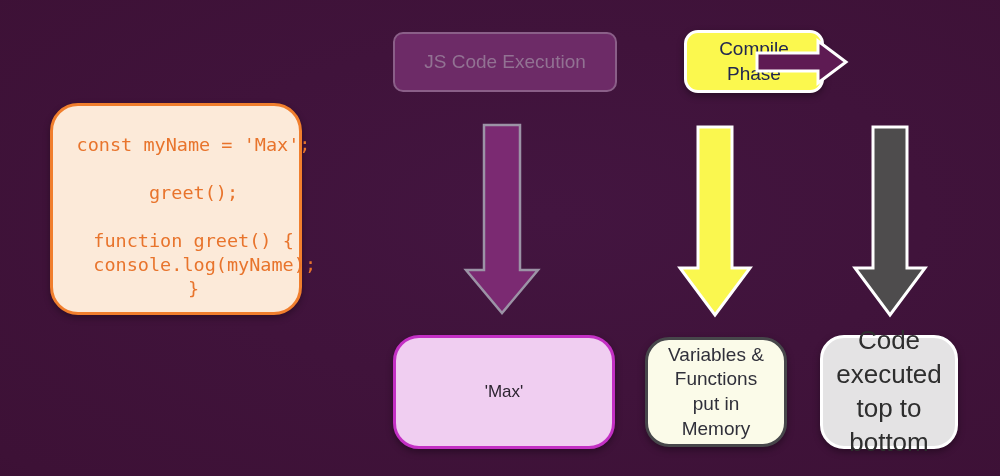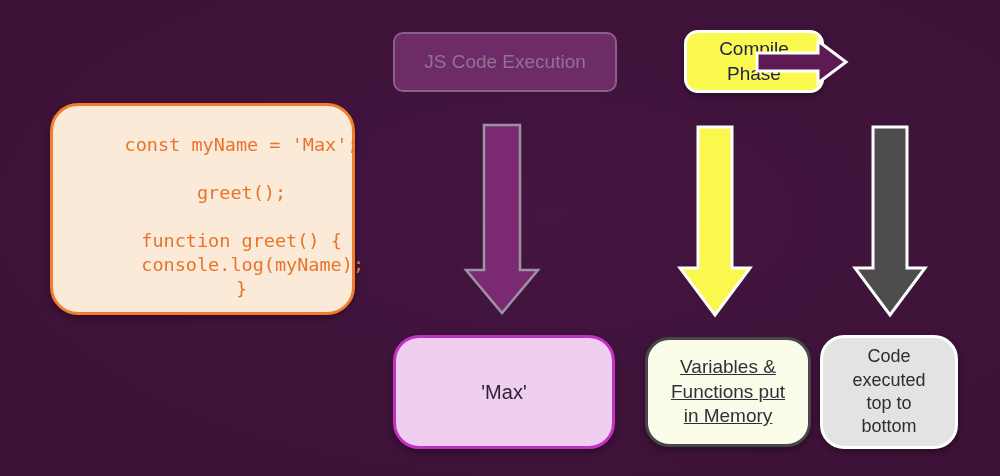--- a/index.html
+++ b/index.html
@@ -24,28 +24,27 @@
     left: 45px; top: 30px; width: 313px; height: 62px;
     background: #f5883a;
     border: 3px solid #ffffff;
     border-radius: 12px;
     color: #ffffff;
     font-size: 22px;
     box-shadow: 0 3px 7px rgba(0,0,0,0.35);
   }
   
   .codebox {
-    left: 50px; top: 103px; width: 305px; height: 212px;
+    left: 50px; top: 103px; width: 252px; height: 212px;
     background: #fcead9;
     border: 3px solid #f07e2d;
     border-radius: 28px;
     justify-content: flex-start;
     align-items: flex-start;
     box-shadow: 0 3px 7px rgba(0,0,0,0.3);
-    padding-left: 48px;
   }
   .codebox pre {
     margin: 0;
     padding: 27px 0 0 18px;
     font-family: "DejaVu Sans Mono", monospace;
     font-size: 18.5px;
     line-height: 24px;
     color: #e8742c;
     white-space: pre;
   }
@@ -59,21 +58,21 @@
     font-size: 19px;
     text-align: right;
   }
   
   .maxbox {
     left: 393px; top: 335px; width: 222px; height: 114px;
     background: #f0cef1;
     border: 3px solid #c330c4;
     border-radius: 26px;
     color: #2c2430;
-    font-size: 20px;
+    font-size: 17px;
     box-shadow: 0 3px 7px rgba(0,0,0,0.35);
   }
   
   .compile {
     left: 645px; top: 30px; width: 140px; height: 63px;
     background: #fbf84e;
     border: 3px solid #ffffff;
     border-radius: 14px;
     color: #212650;
     font-size: 19px;
@@ -89,39 +88,38 @@
     border: 3px solid #ffffff;
     border-radius: 14px;
     color: #ffffff;
     font-size: 19px;
     line-height: 1.28;
     padding: 0 12px;
     box-shadow: 0 3px 7px rgba(0,0,0,0.35);
   }
   
   .memory {
-    left: 645px; top: 337px; width: 166px; height: 110px;
+    left: 645px; top: 337px; width: 142px; height: 110px;
     background: #fbfbe9;
     border: 3px solid #47474b;
     border-radius: 24px;
     color: #30303a;
     font-size: 19px;
     line-height: 1.3;
     padding: 0 15px;
     box-shadow: 0 3px 7px rgba(0,0,0,0.35);
-    text-decoration: underline;
   }
   
   .codeexec {
     left: 820px; top: 335px; width: 138px; height: 114px;
     background: #e4e3e4;
     border: 3px solid #ffffff;
     border-radius: 24px;
     color: #2e2e2e;
-    font-size: 18px;
+    font-size: 26px;
     line-height: 1.3;
     padding: 0 16px;
     box-shadow: 0 3px 7px rgba(0,0,0,0.35);
     align-items: center;
   }
   .overlay {
     position: absolute;
     left: 0; top: 0;
     width: 1000px; height: 476px;
     pointer-events: none;

